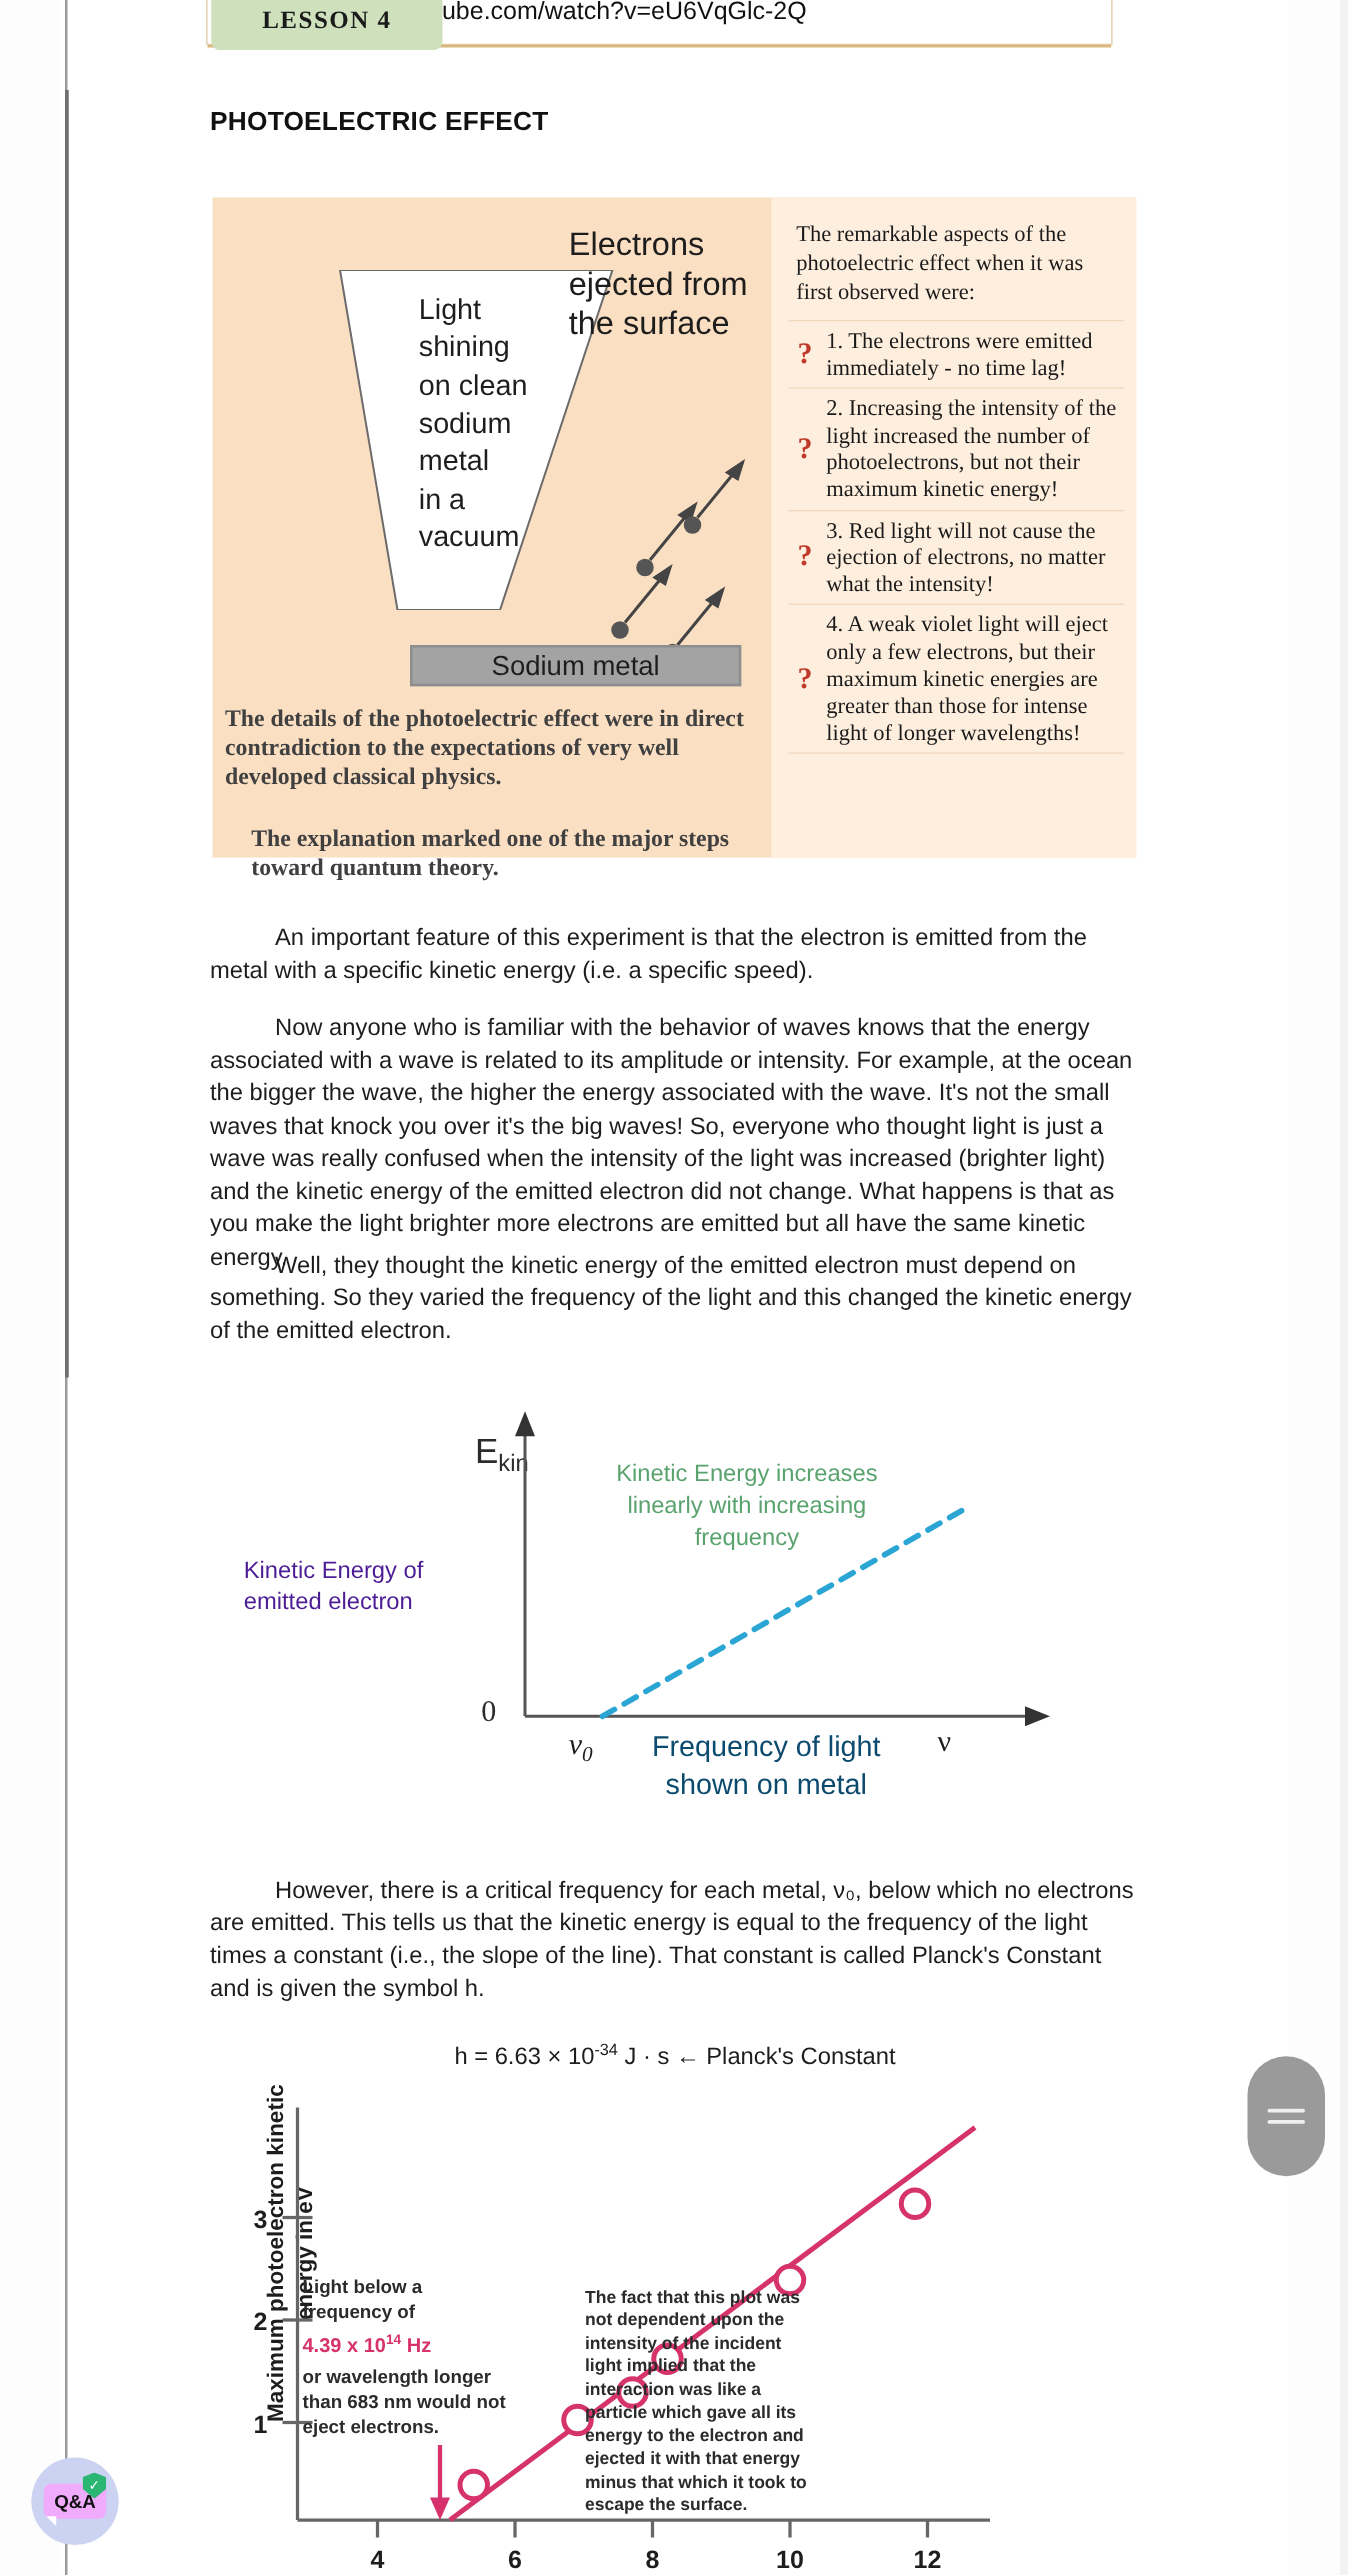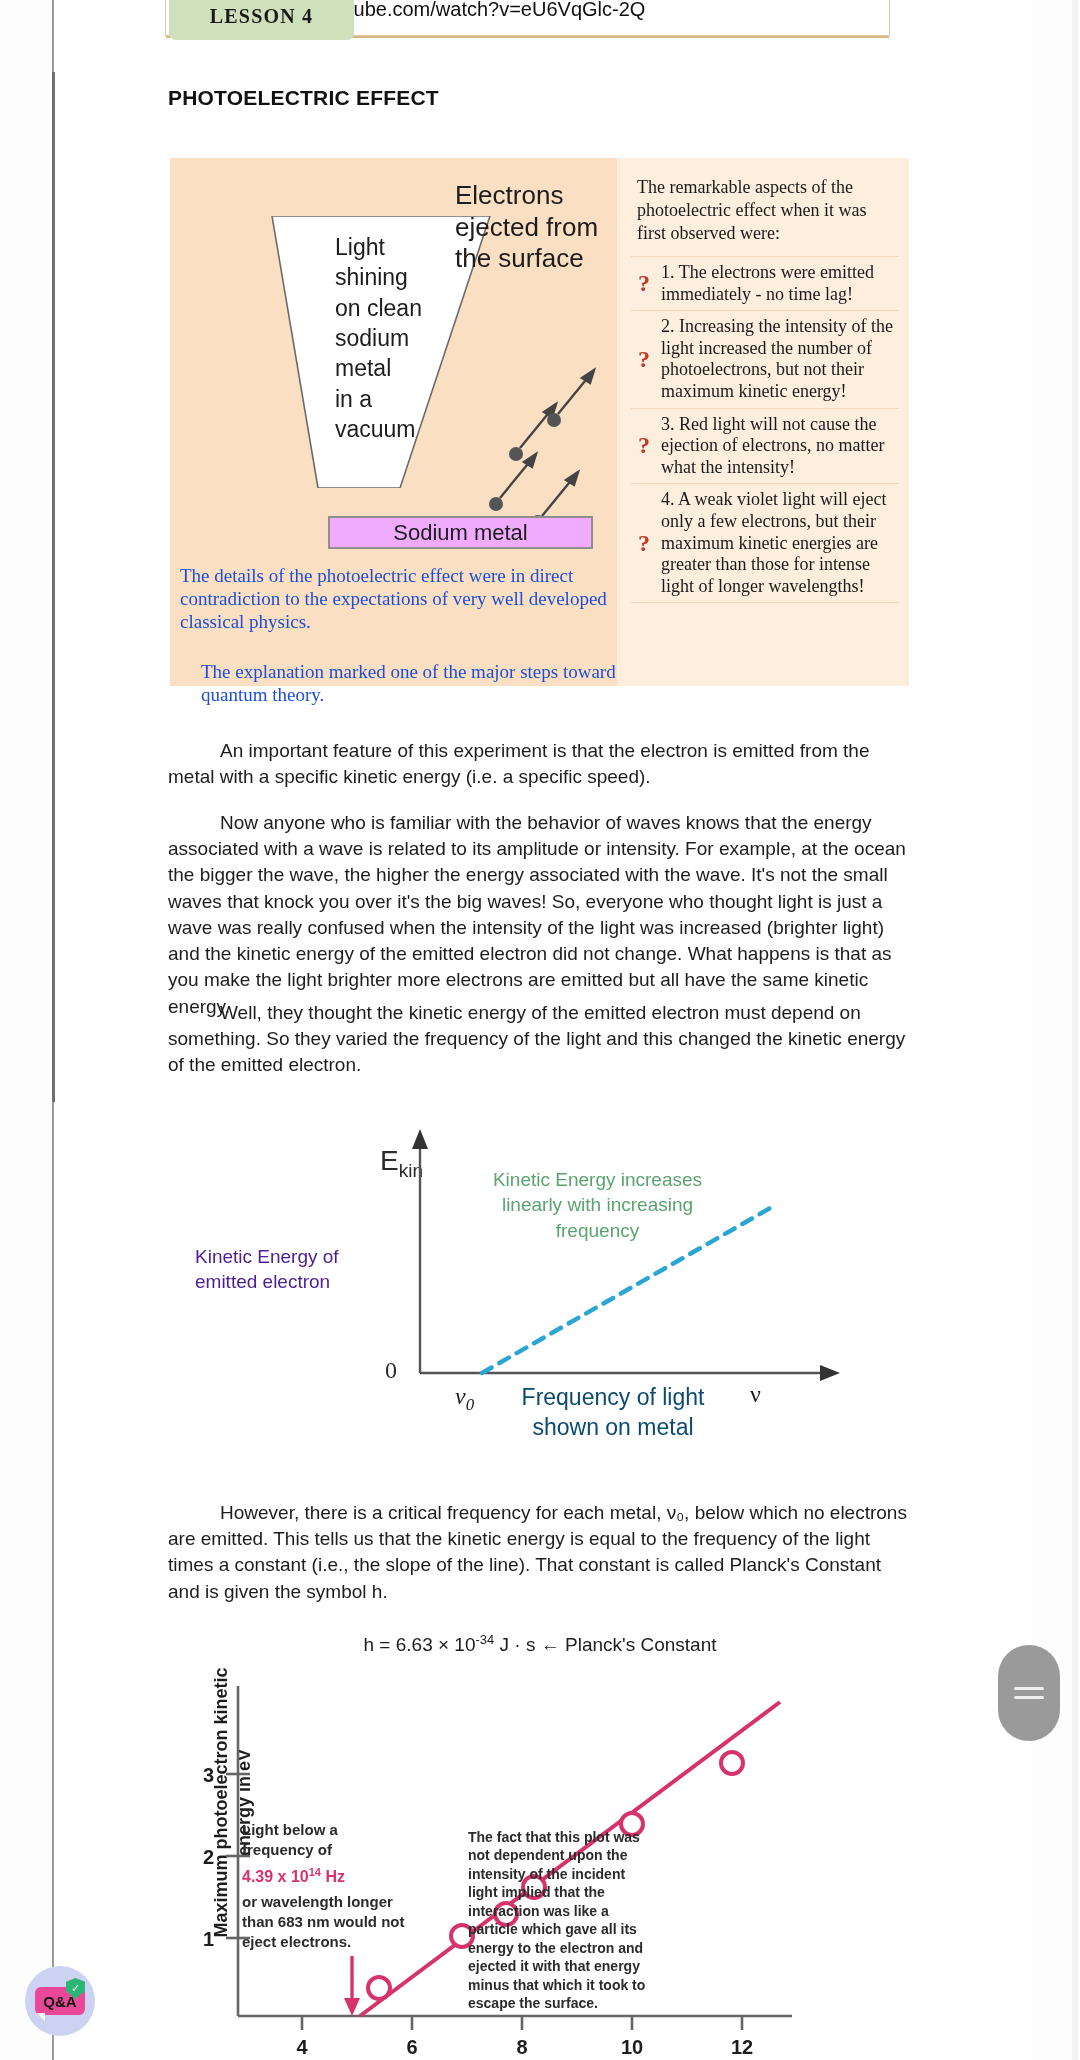--- a/index.html
+++ b/index.html
@@ -57,27 +57,27 @@
     position:absolute; left:165px; top:74px; width:160px;
     font-size:23px; line-height:1.32; color:#1d1d1d; text-align:left;
   }
   .beam-text div { white-space:nowrap; }
   .electrons-head {
     position:absolute; left:285px; top:22px; width:150px;
     font-size:26px; line-height:1.22; color:#1d1d1d;
   }
   .sodium-bar {
     position:absolute; left:158px; top:358px; width:265px; height:33px;
-    background:#f0abfc; border:2px solid #8e8e8e;
+    background:#a3a3a3; border:2px solid #8e8e8e;
     display:flex; align-items:center; justify-content:center;
     font-size:22px; color:#1d1d1d;
   }
   .tan-para {
     position:absolute; left:10px; font-family:"Liberation Serif", serif;
-    font-size:19px; line-height:1.22; color:#1d4ed8; width:430px;
+    font-size:19px; line-height:1.22; color:#404040; width:430px;font-weight:bold;
   }
   .tan-para.p1 { top:406px; }
   .tan-para.p2 { top:502px;margin-left:21px; }
 
   .rp-intro {
     position:absolute; left:20px; top:18px; width:255px;
     font-family:"Liberation Serif", serif; font-size:18px; line-height:1.28; color:#1a1a1a;
   }
   .rp-list { position:absolute; left:14px; top:98px; width:268px; }
   .rp-item {
@@ -126,21 +126,21 @@
   .bc-note .hz sup { font-size:11px; }
   .bc-right { position:absolute; left:288px; top:148px; width:190px; font-size:14px; line-height:1.32; color:#2b2b2b; font-weight:bold;}
 
   
   .qa-fab {
     position:absolute; left:25px; top:1966px; width:70px; height:70px;
     border-radius:50%; background:#ccd2f2;
     display:flex; align-items:center; justify-content:center;
   }
   .qa-bubble {
-    position:relative; width:50px; height:28px; background:#ec4899; border-radius:6px;
+    position:relative; width:50px; height:28px; background:#f0abfc; border-radius:6px;
     display:flex; align-items:center; justify-content:center;
     font-size:15px; font-weight:bold; color:#111;
   }
   .qa-bubble::after{ content:""; position:absolute; left:2px; bottom:-6px; width:0;height:0;
     border-left:8px solid transparent; border-right:0 solid transparent; border-top:8px solid #fff; }
   .qa-shield { position:absolute; right:10px; top:12px; width:19px; height:21px;
     background:#2cb673; clip-path:polygon(50% 0,100% 18%,100% 62%,50% 100%,0 62%,0 18%);
     display:flex;align-items:center;justify-content:center;color:#fff;font-size:11px;}
   .drag-handle {
     position:absolute; right:20px; top:1645px; width:62px; height:96px;

